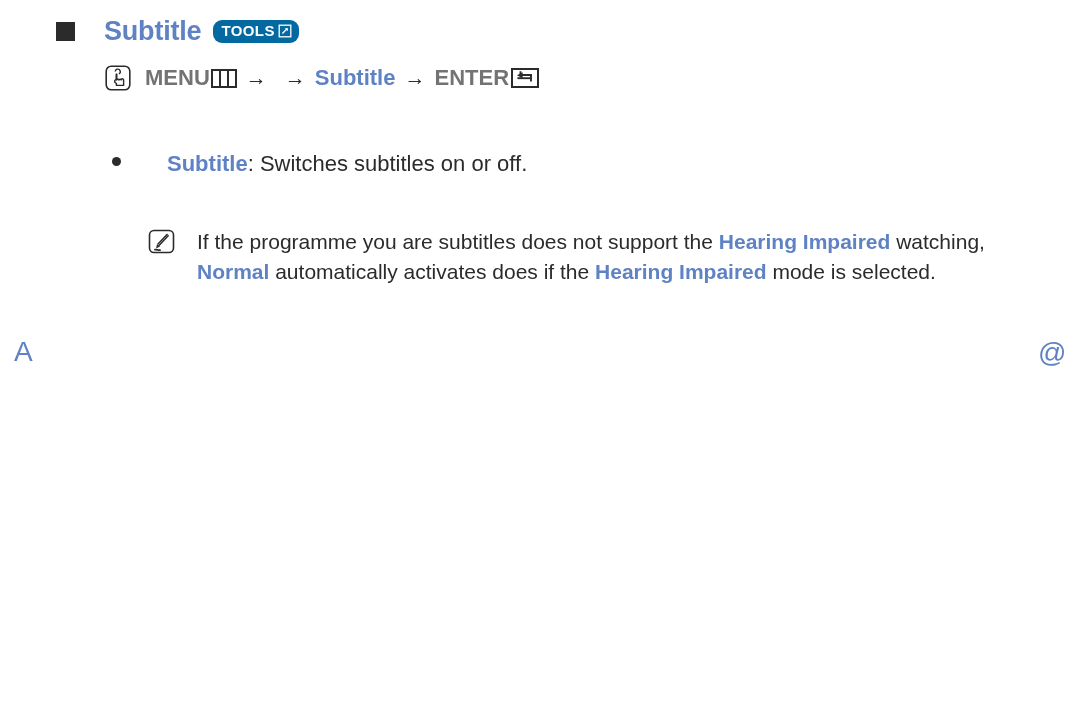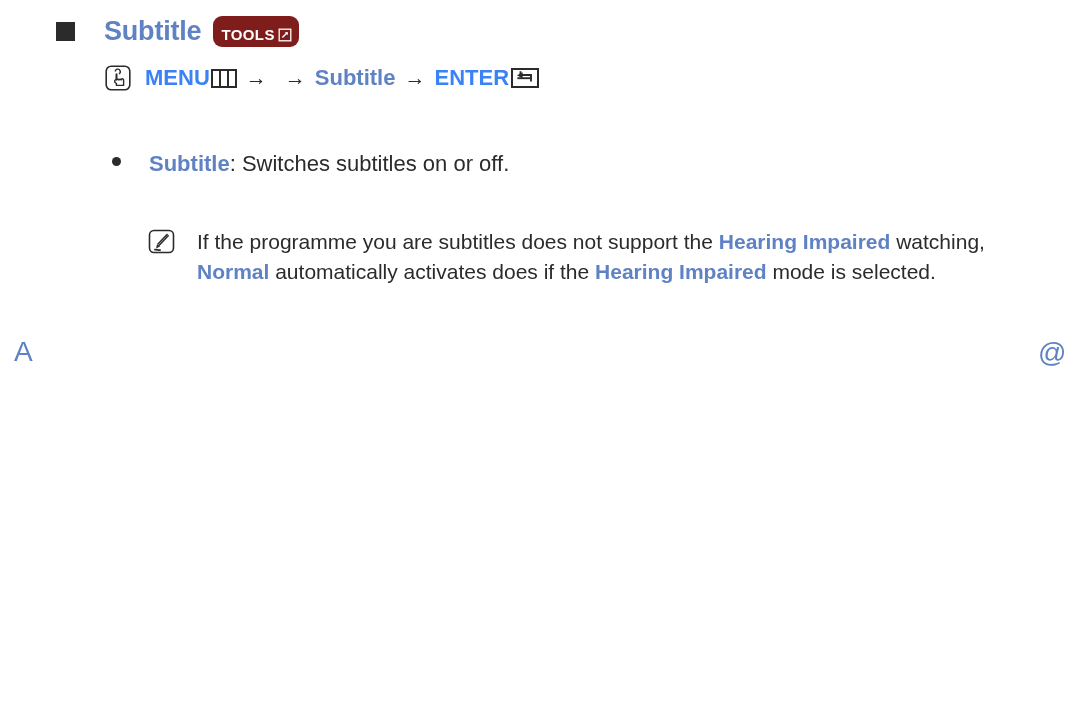--- a/index.html
+++ b/index.html
@@ -41,25 +41,25 @@
   .heading-title {
     margin-left: 29px;
     font-size: 27px;
     font-weight: bold;
     color: #5f82c4;
     letter-spacing: -0.2px;
     white-space: nowrap;
   }
   .tools-badge {
     margin-left: 12px;
-    background: #7f1d1d;
+    background: #0369a1;
     color: #ffffff;
     border-radius: 9px;
     height: 23px;
-    padding: 8px 7px 0 8px;
+    padding: 0 7px 0 8px;
     display: inline-flex;
     align-items: center;
     gap: 3px;
     font-size: 15px;
     font-weight: bold;
     letter-spacing: 0.4px;
     line-height: 1;
   }
   .tools-badge .tools-label { position: relative; top: -1px; }
   .badge-arrow-box {
@@ -81,21 +81,21 @@
     font-weight: bold;
     white-space: nowrap;
   }
   .icon-rsq {
     width: 28px; height: 28px;
     flex: 0 0 auto;
     display: inline-flex;
     align-items: center;
     justify-content: center;
   }
-  .nav-word { color: #3b82f6; }
+  .nav-word { color: #737373; }
   .nav-word.blue { color: #5f82c4; }
   .nav-arrow {
     color: #2b2b2b;
     font-weight: normal;
     margin: 0 9px;
     font-size: 21px;
   }
   .menu-grid { margin-left: 1px; display: inline-flex; align-items: center; }
   .enter-key { margin-left: 2px; display: inline-flex; align-items: center; }
 
@@ -123,21 +123,21 @@
   .bullet-dot {
     width: 9px; height: 9px;
     border-radius: 50%;
     background: #2b2b2b;
     flex: 0 0 auto;
     position: relative;
     top: -5px;
   }
   .bullet-text { margin-left: 28px; }
 
-  #bullet-subtitle  { top: 151px; }
+  #bullet-subtitle  { top: 151px; gap: 18px; }
   #bullet-mode      { top: 189px; }
   #bullet-language  { top: 318px; }
 
   
   .note {
     position: absolute;
     left: 148px;
     top: 227px;
     width: 860px;
   }

